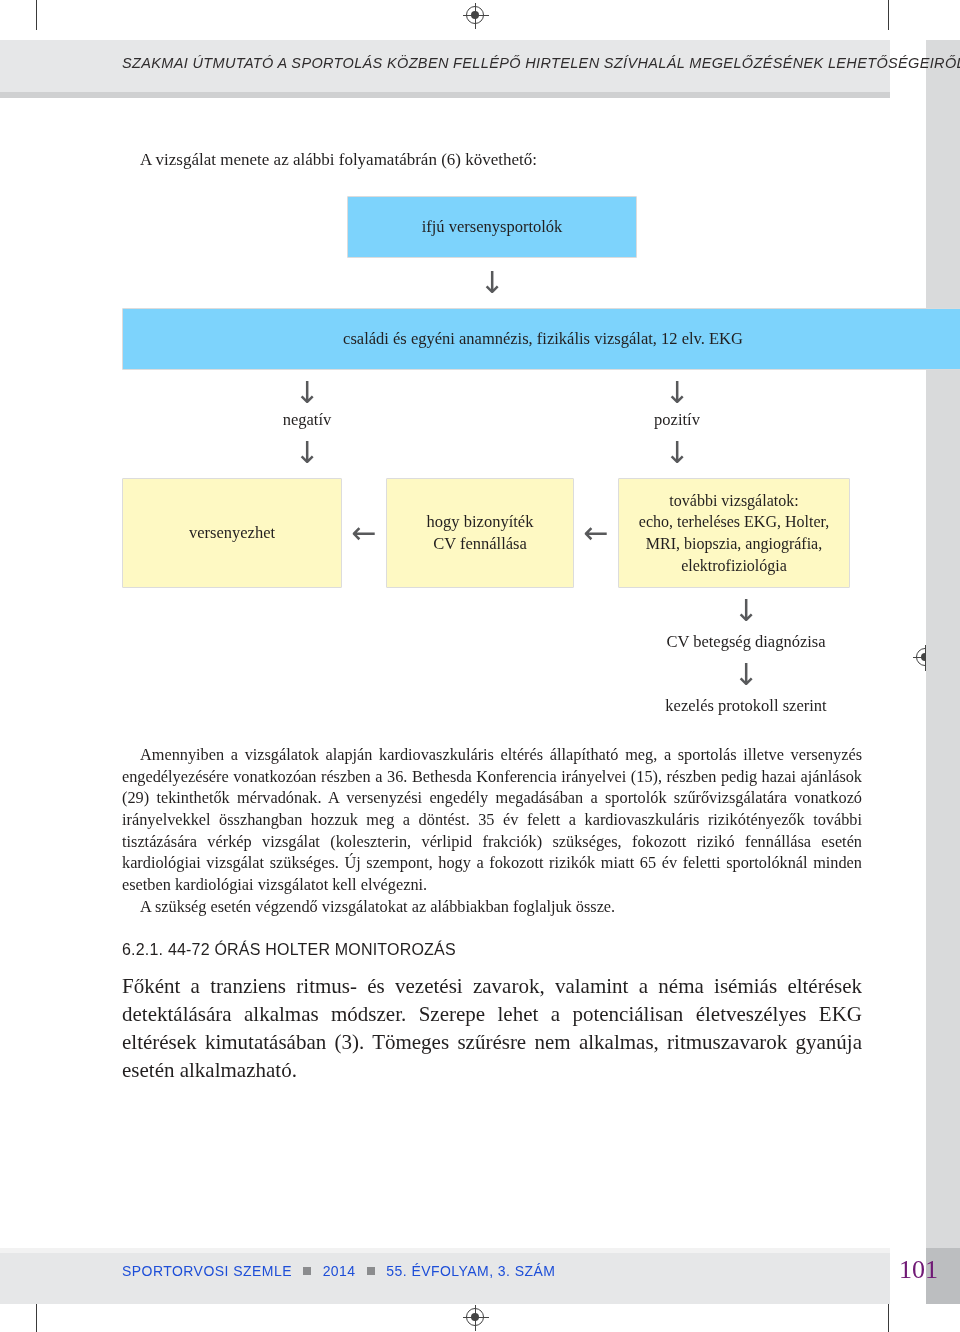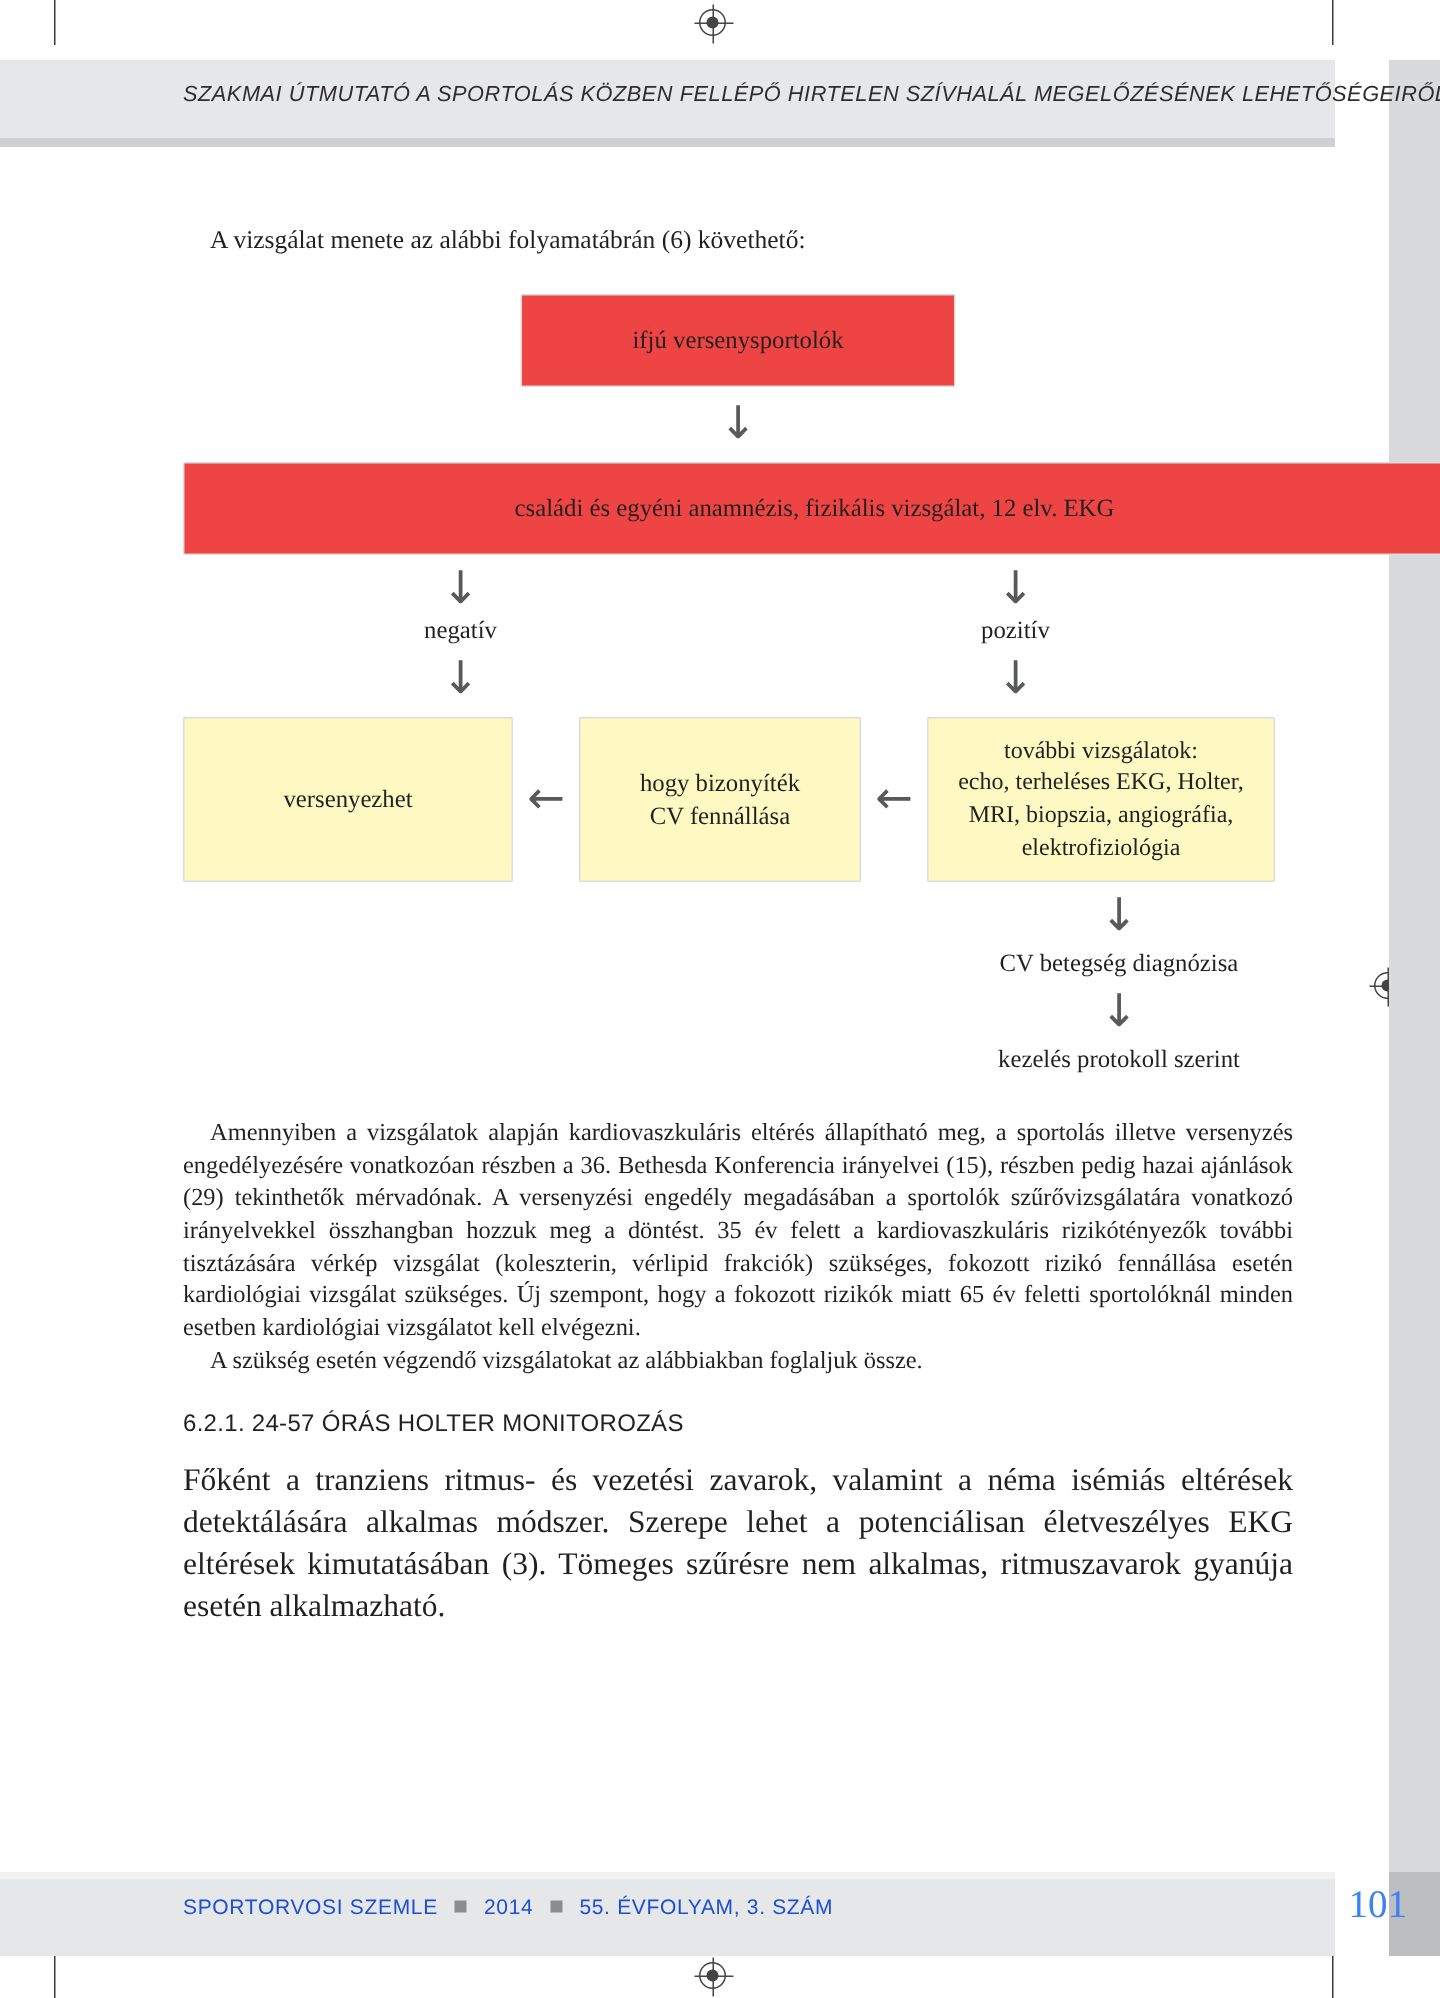--- a/index.html
+++ b/index.html
@@ -88,21 +88,21 @@
     box-sizing:border-box;
     display:flex;
     align-items:center;
     justify-content:center;
     text-align:center;
     font-size:16.5px;
     line-height:1.35;
     padding:8px 12px;
     border-radius:1px;
   }
-  .box.light { background:#ef4444; }
+  .box.light { background:#7dd3fc; }
 
   .arrow-down {
     font-family:"DejaVu Sans", sans-serif;
     font-size:30px;
     line-height:1;
     color:#58595b;
     text-align:center;
   }
   .arrow-left {
     font-family:"DejaVu Sans", sans-serif;
@@ -210,21 +210,21 @@
     background:#8b8c8e;
     margin:0 7px 1px 7px;
   }
   .page-number {
     position:absolute;
     right:22px; top:1255px;
     width:60px;
     text-align:right;
     font-family:"Liberation Serif", serif;
     font-size:26px;
-    color:#3b82f6;
+    color:#701a75;
   }
   .footer-right-block {
     position:absolute;
     right:0; top:1248px;
     width:34px; height:56px;
     background:#bcbec0;
   }
 </style>
 </head>
 <body>
@@ -319,21 +319,21 @@
       <div class="plain-label">kezelés protokoll szerint</div>
     </div>
 
   </div>
 
   <div class="body-text">
     <p>Amennyiben a vizsgálatok alapján kardiovaszkuláris eltérés állapítható meg, a sportolás illetve versenyzés engedélyezésére vonatkozóan részben a 36. Bethesda Konferencia irányelvei (15), részben pedig hazai ajánlások (29) tekinthetők mérvadónak. A versenyzési engedély megadásában a sportolók szűrővizsgálatára vonatkozó irányelvekkel összhangban hozzuk meg a döntést. 35 év felett a kardiovaszkuláris rizikótényezők további tisztázására vérkép vizsgálat (koleszterin, vérlipid frakciók) szükséges, fokozott rizikó fennállása esetén kardiológiai vizsgálat szükséges. Új szempont, hogy a fokozott rizikók miatt 65 év feletti sportolóknál minden esetben kardiológiai vizsgálatot kell elvégezni.</p>
     <p>A szükség esetén végzendő vizsgálatokat az alábbiakban foglaljuk össze.</p>
   </div>
 
-  <div class="section-heading">6.2.1. 24-57 ÓRÁS HOLTER MONITOROZÁS</div>
+  <div class="section-heading">6.2.1. 44-72 ÓRÁS HOLTER MONITOROZÁS</div>
 
   <div class="body-text2">
     <p style="text-indent:0;">Főként a tranziens ritmus- és vezetési zavarok, valamint a néma isémiás eltérések detektálására alkalmas módszer. Szerepe lehet a potenciálisan életveszélyes EKG eltérések kimutatásában (3). Tömeges szűrésre nem alkalmas, ritmuszavarok gyanúja esetén alkalmazható.</p>
   </div>
 
 </div>
 
 <div class="footer-band">
     <div class="hl"></div>
   </div>

